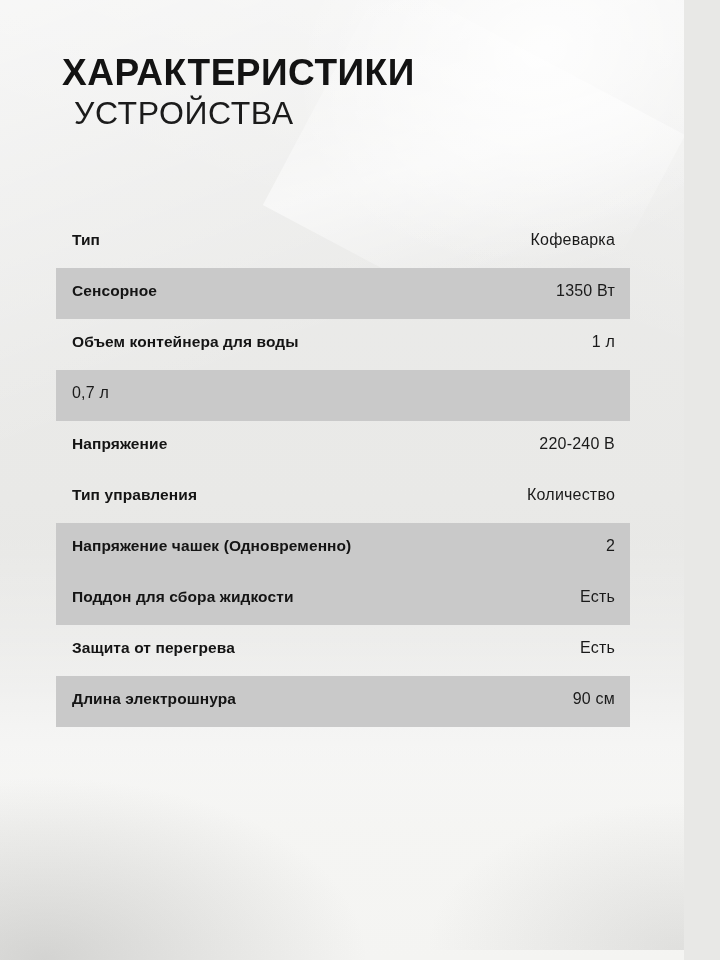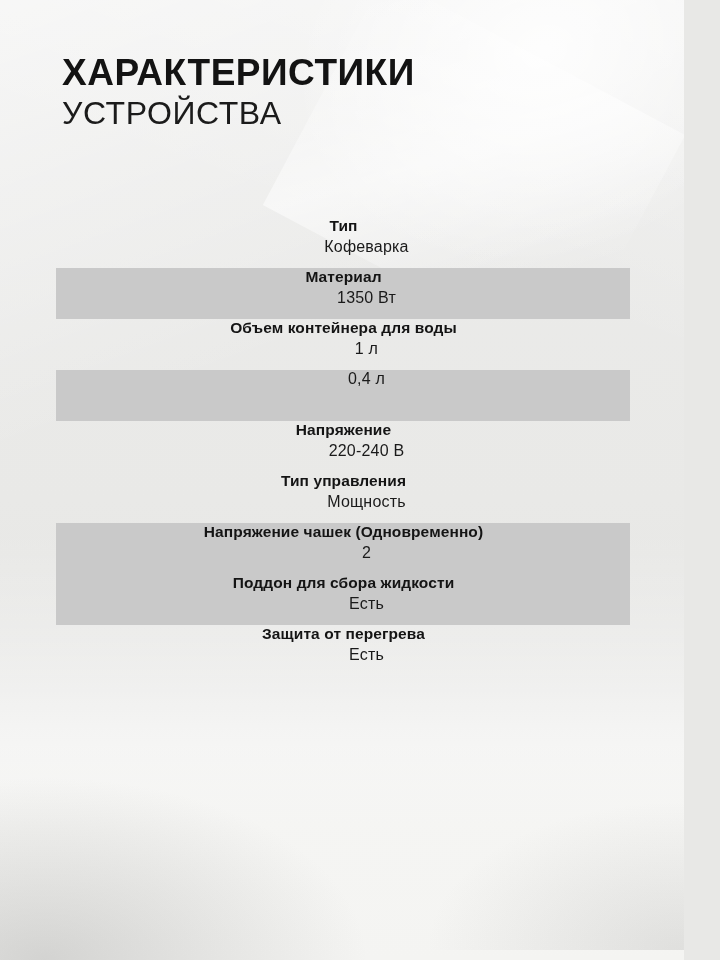--- a/index.html
+++ b/index.html
@@ -90,56 +90,54 @@
     color: #131313;
     line-height: 1.12;
     margin: 0;
   }
   .title-line2 {
     font-size: 32px;
     font-weight: normal;
     letter-spacing: 0.6px;
     color: #1b1b1b;
     line-height: 1.18;
-    margin: 2px 0 0 0;
+    margin: 2px 0 0 12px;
   }
 
   .spec-table {
     margin-top: 84px;
     padding: 0 54px 0 56px;
   }
   .spec-row {
     display: flex;
     align-items: center;
     justify-content: space-between;
     height: 51px;
-    padding: 0 15px 12px 16px;
+    padding: 0 15px 5px 16px;
     box-sizing: border-box;
-    flex-direction: column;
   }
   .spec-row.shaded {
     background: #c9c9c9;
   }
   .spec-row.plain {
     background: transparent;
   }
   .spec-label {
     font-size: 15.5px;
     font-weight: bold;
     color: #141414;
     letter-spacing: 0.1px;
     white-space: nowrap;
   }
   .spec-value {
     font-size: 16px;
     font-weight: normal;
     color: #1a1a1a;
     letter-spacing: 0.2px;
     white-space: nowrap;
-    margin-left: 46px;
   }
 </style>
 </head>
 <body>
 
 <div class="page">
   <div class="glow-a"></div>
   <div class="glow-b"></div>
   <div class="floor"></div>
   <div class="floor-shadow"></div>
@@ -150,45 +148,49 @@
       <h1 class="title-line1">ХАРАКТЕРИСТИКИ</h1>
       <h2 class="title-line2">УСТРОЙСТВА</h2>
     </div>
 
     <div class="spec-table" id="spec-table">
         <div class="spec-row plain">
           <span class="spec-label">Тип</span>
           <span class="spec-value">Кофеварка</span>
         </div>
         <div class="spec-row shaded">
-          <span class="spec-label">Материал</span>
+          <span class="spec-label">Сенсорное</span>
           <span class="spec-value">1350 Вт</span>
         </div>
         <div class="spec-row plain">
           <span class="spec-label">Объем контейнера для воды</span>
           <span class="spec-value">1 л</span>
         </div>
         <div class="spec-row shaded">
-          <span class="spec-value">0,4 л</span>
+          <span class="spec-value">0,7 л</span>
         </div>
         <div class="spec-row plain">
           <span class="spec-label">Напряжение</span>
           <span class="spec-value">220-240 В</span>
         </div>
         <div class="spec-row plain">
           <span class="spec-label">Тип управления</span>
-          <span class="spec-value">Мощность</span>
+          <span class="spec-value">Количество</span>
         </div>
         <div class="spec-row shaded">
           <span class="spec-label">Напряжение чашек (Одновременно)</span>
           <span class="spec-value">2</span>
         </div>
         <div class="spec-row shaded">
           <span class="spec-label">Поддон для сбора жидкости</span>
           <span class="spec-value">Есть</span>
         </div>
         <div class="spec-row plain">
           <span class="spec-label">Защита от перегрева</span>
           <span class="spec-value">Есть</span>
         </div>
+        <div class="spec-row shaded">
+          <span class="spec-label">Длина электрошнура</span>
+          <span class="spec-value">90 см</span>
+        </div>
       </div>
   </div>
 </div>
 
 </body></html>

